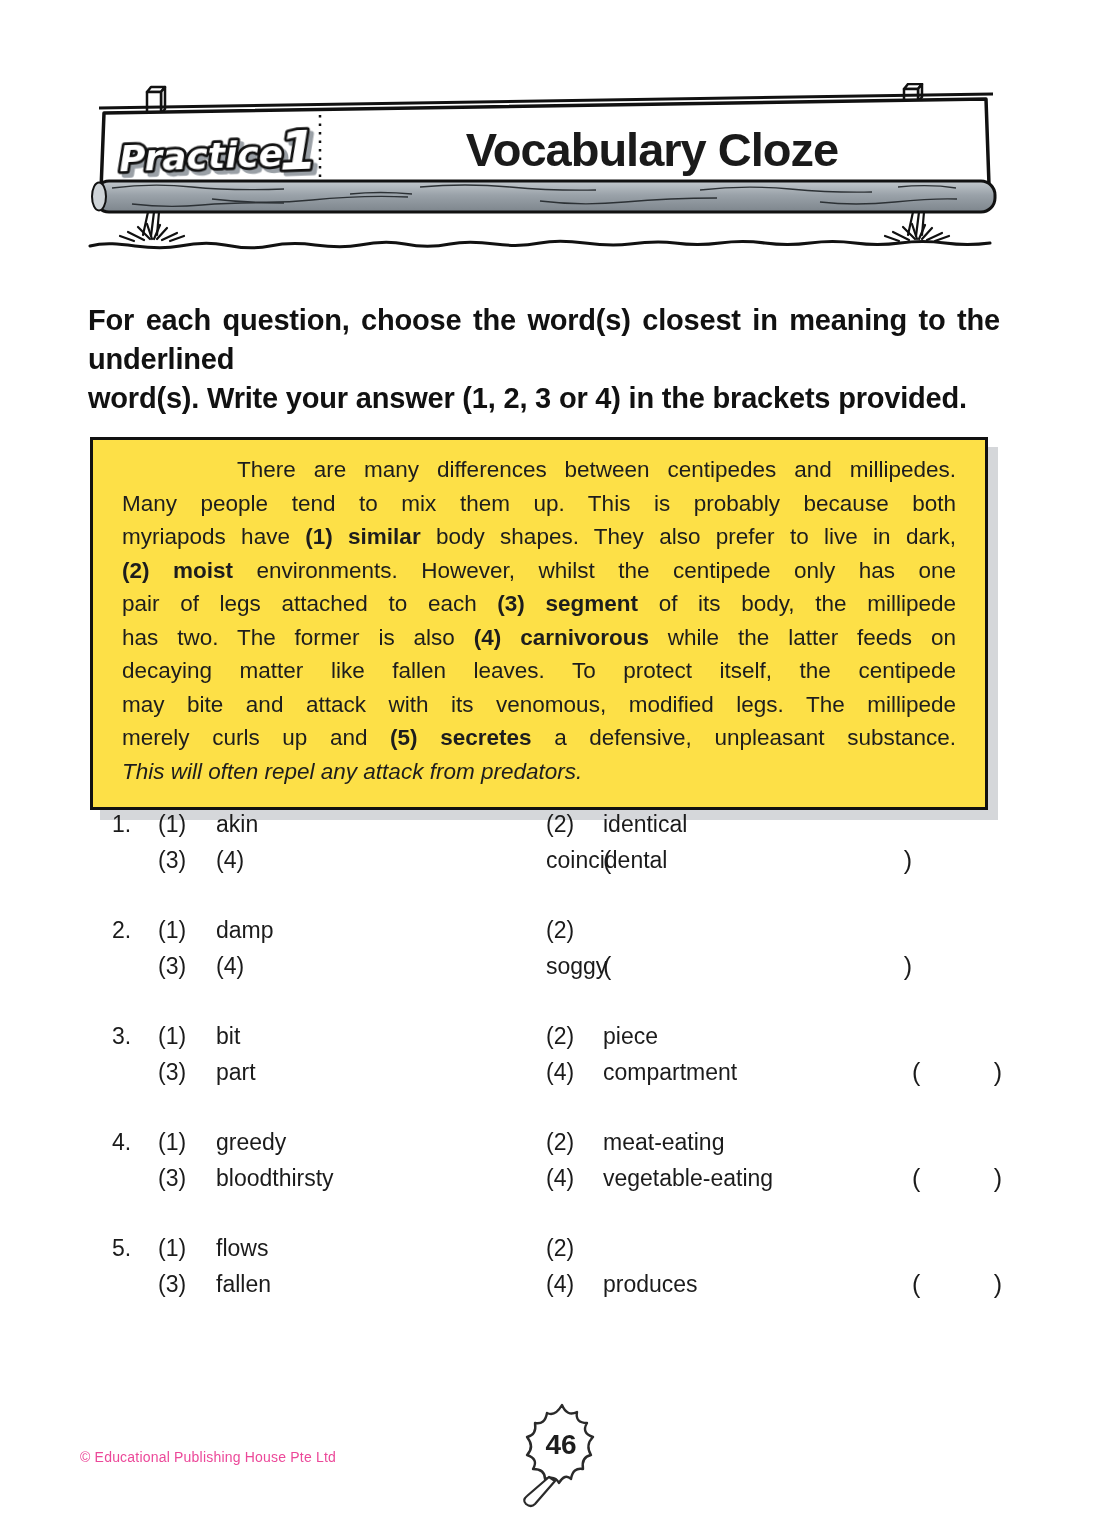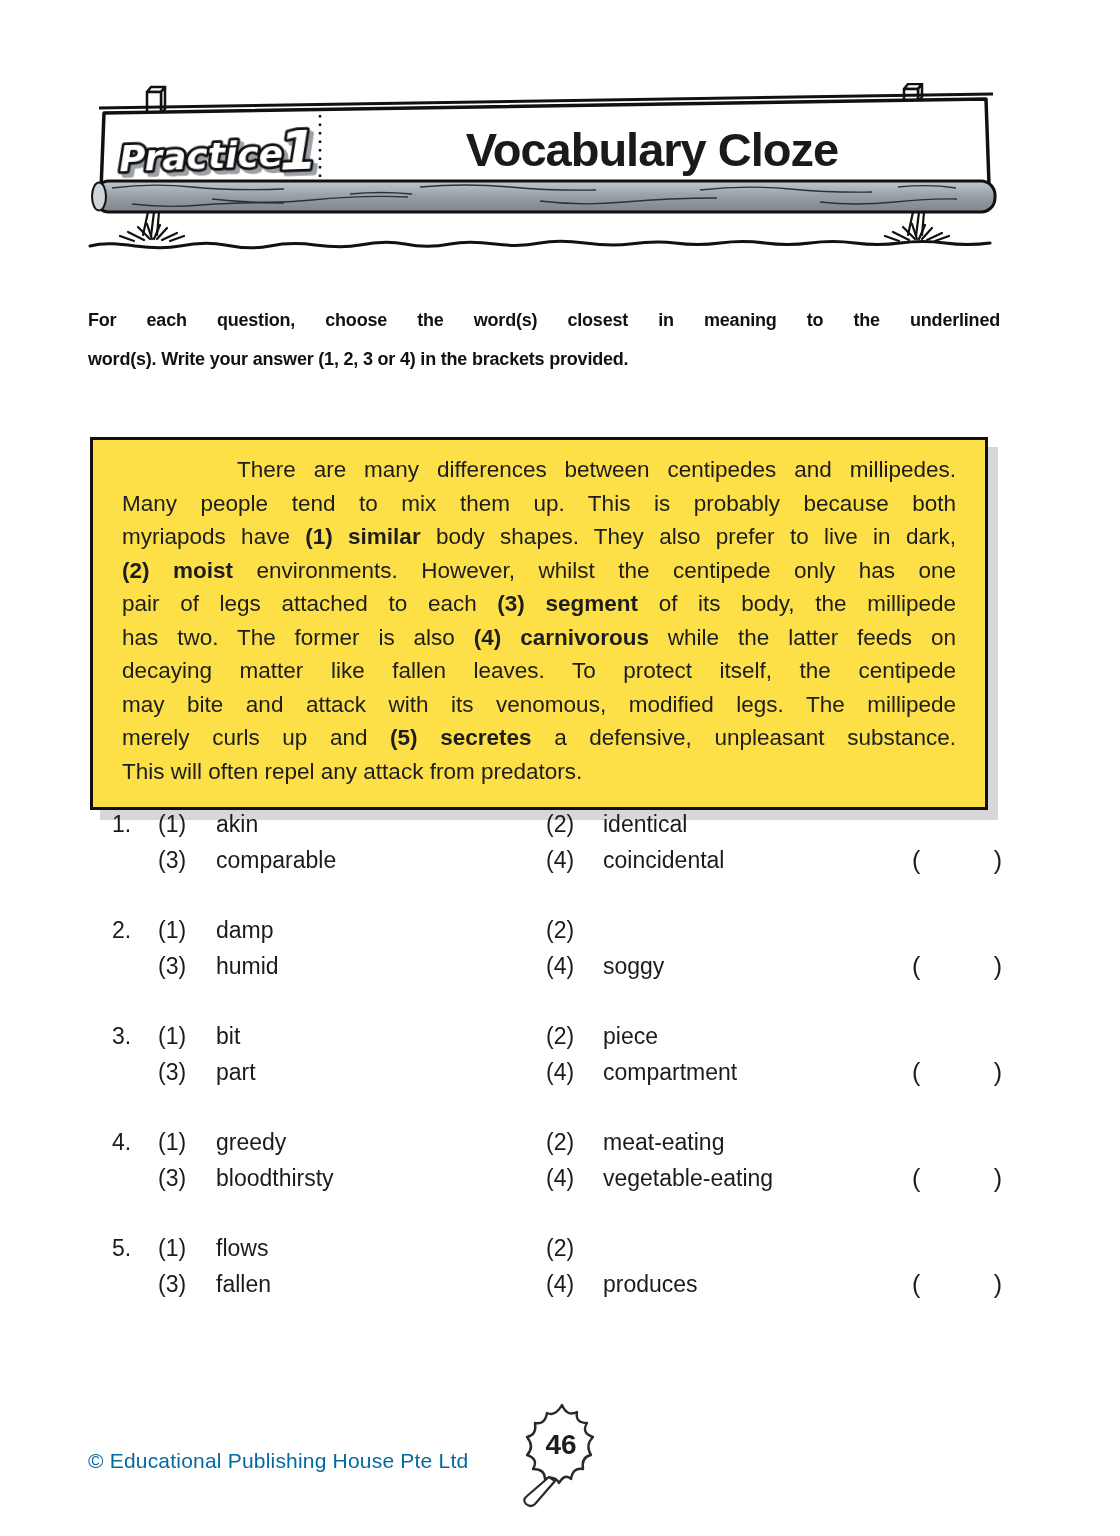--- a/index.html
+++ b/index.html
@@ -14,44 +14,44 @@
     fill:#ffffff; stroke:#111; stroke-width:5.5px; stroke-linejoin:round;
     paint-order:stroke fill;
   }
   .sign-title-text{
     font-family:"Liberation Sans", sans-serif; font-weight:bold;
     letter-spacing:-1px; fill:#1a1a1a;
   }
   
   .instructions{
     position:absolute; left:88px; top:301px; width:912px;
-    font-weight:bold; font-size:18px; line-height:39px; color:#111;
+    font-weight:bold; font-size:29px; line-height:39px; color:#111;
     letter-spacing:-0.2px;
   }
   .instr-line1{text-align:justify; text-align-last:justify;}
   
   .passage-box{
     position:absolute; left:90px; top:397px; width:898px; box-sizing:border-box;
     background:#fde047; border:3px solid #111; box-shadow:10px 10px 0 #d5d7da;
     padding:13px 29px 19px 29px;
     font-size:22.5px; line-height:33.5px; color:#1d1d1d;margin-top:40px;
   }
   .pline{text-align:justify; text-align-last:justify;}
   .pline.indent{text-indent:115px;}
-  .pline.last{text-align-last:left;}
+  .pline.last{text-align-last:left;font-style:italic;}
   .b{font-weight:bold;}
   .u{text-decoration-thickness:2.5px; text-underline-offset:4.5px;}
   
   .questions{position:absolute; left:112px; top:806px; width:890px; font-size:23px;}
   .question{margin-bottom:34px;}
   .q-row{display:grid; grid-template-columns:46px 58px 330px 57px 1fr 90px; line-height:36px;}
   .q-cell{white-space:nowrap;}
   .brackets{display:flex; justify-content:space-between; font-size:25px;}
   
-  .copyright{position:absolute; left:88px; top:1449px; font-size:21px; color:#0369a1; letter-spacing:0.2px;}
+  .copyright{position:absolute; left:80px; top:1449px; font-size:14px; color:#ec4899; letter-spacing:0.2px;}
   .leaf-wrap{position:absolute; left:505px; top:1398px;}
   .leaf-num{font-family:"Liberation Sans", sans-serif; font-weight:bold; fill:#1d1d1d;}
 </style>
 </head>
 <body>
 
 <div class="page">
 
   <svg class="sign-svg" width="1120" height="178" viewBox="0 0 1120 178">
 
@@ -158,41 +158,39 @@
           <div class="q-cell">1.</div>
           <div class="q-cell">(1)</div>
           <div class="q-cell">akin</div>
           <div class="q-cell">(2)</div>
           <div class="q-cell">identical</div>
           <div></div>
         </div>
         <div class="q-row">
           <div class="q-cell"></div>
           <div class="q-cell">(3)</div>
-          <div class="q-cell">comparable</div>
           <div class="q-cell">(4)</div>
           <div class="q-cell">coincidental</div>
           <div class="brackets">
             <span>(</span>
             <span>)</span>
           </div>
         </div>
       </div>
       <div class="question">
         <div class="q-row">
           <div class="q-cell">2.</div>
           <div class="q-cell">(1)</div>
           <div class="q-cell">damp</div>
           <div class="q-cell">(2)</div>
           <div></div>
         </div>
         <div class="q-row">
           <div class="q-cell"></div>
           <div class="q-cell">(3)</div>
-          <div class="q-cell">humid</div>
           <div class="q-cell">(4)</div>
           <div class="q-cell">soggy</div>
           <div class="brackets">
             <span>(</span>
             <span>)</span>
           </div>
         </div>
       </div>
       <div class="question">
         <div class="q-row">

